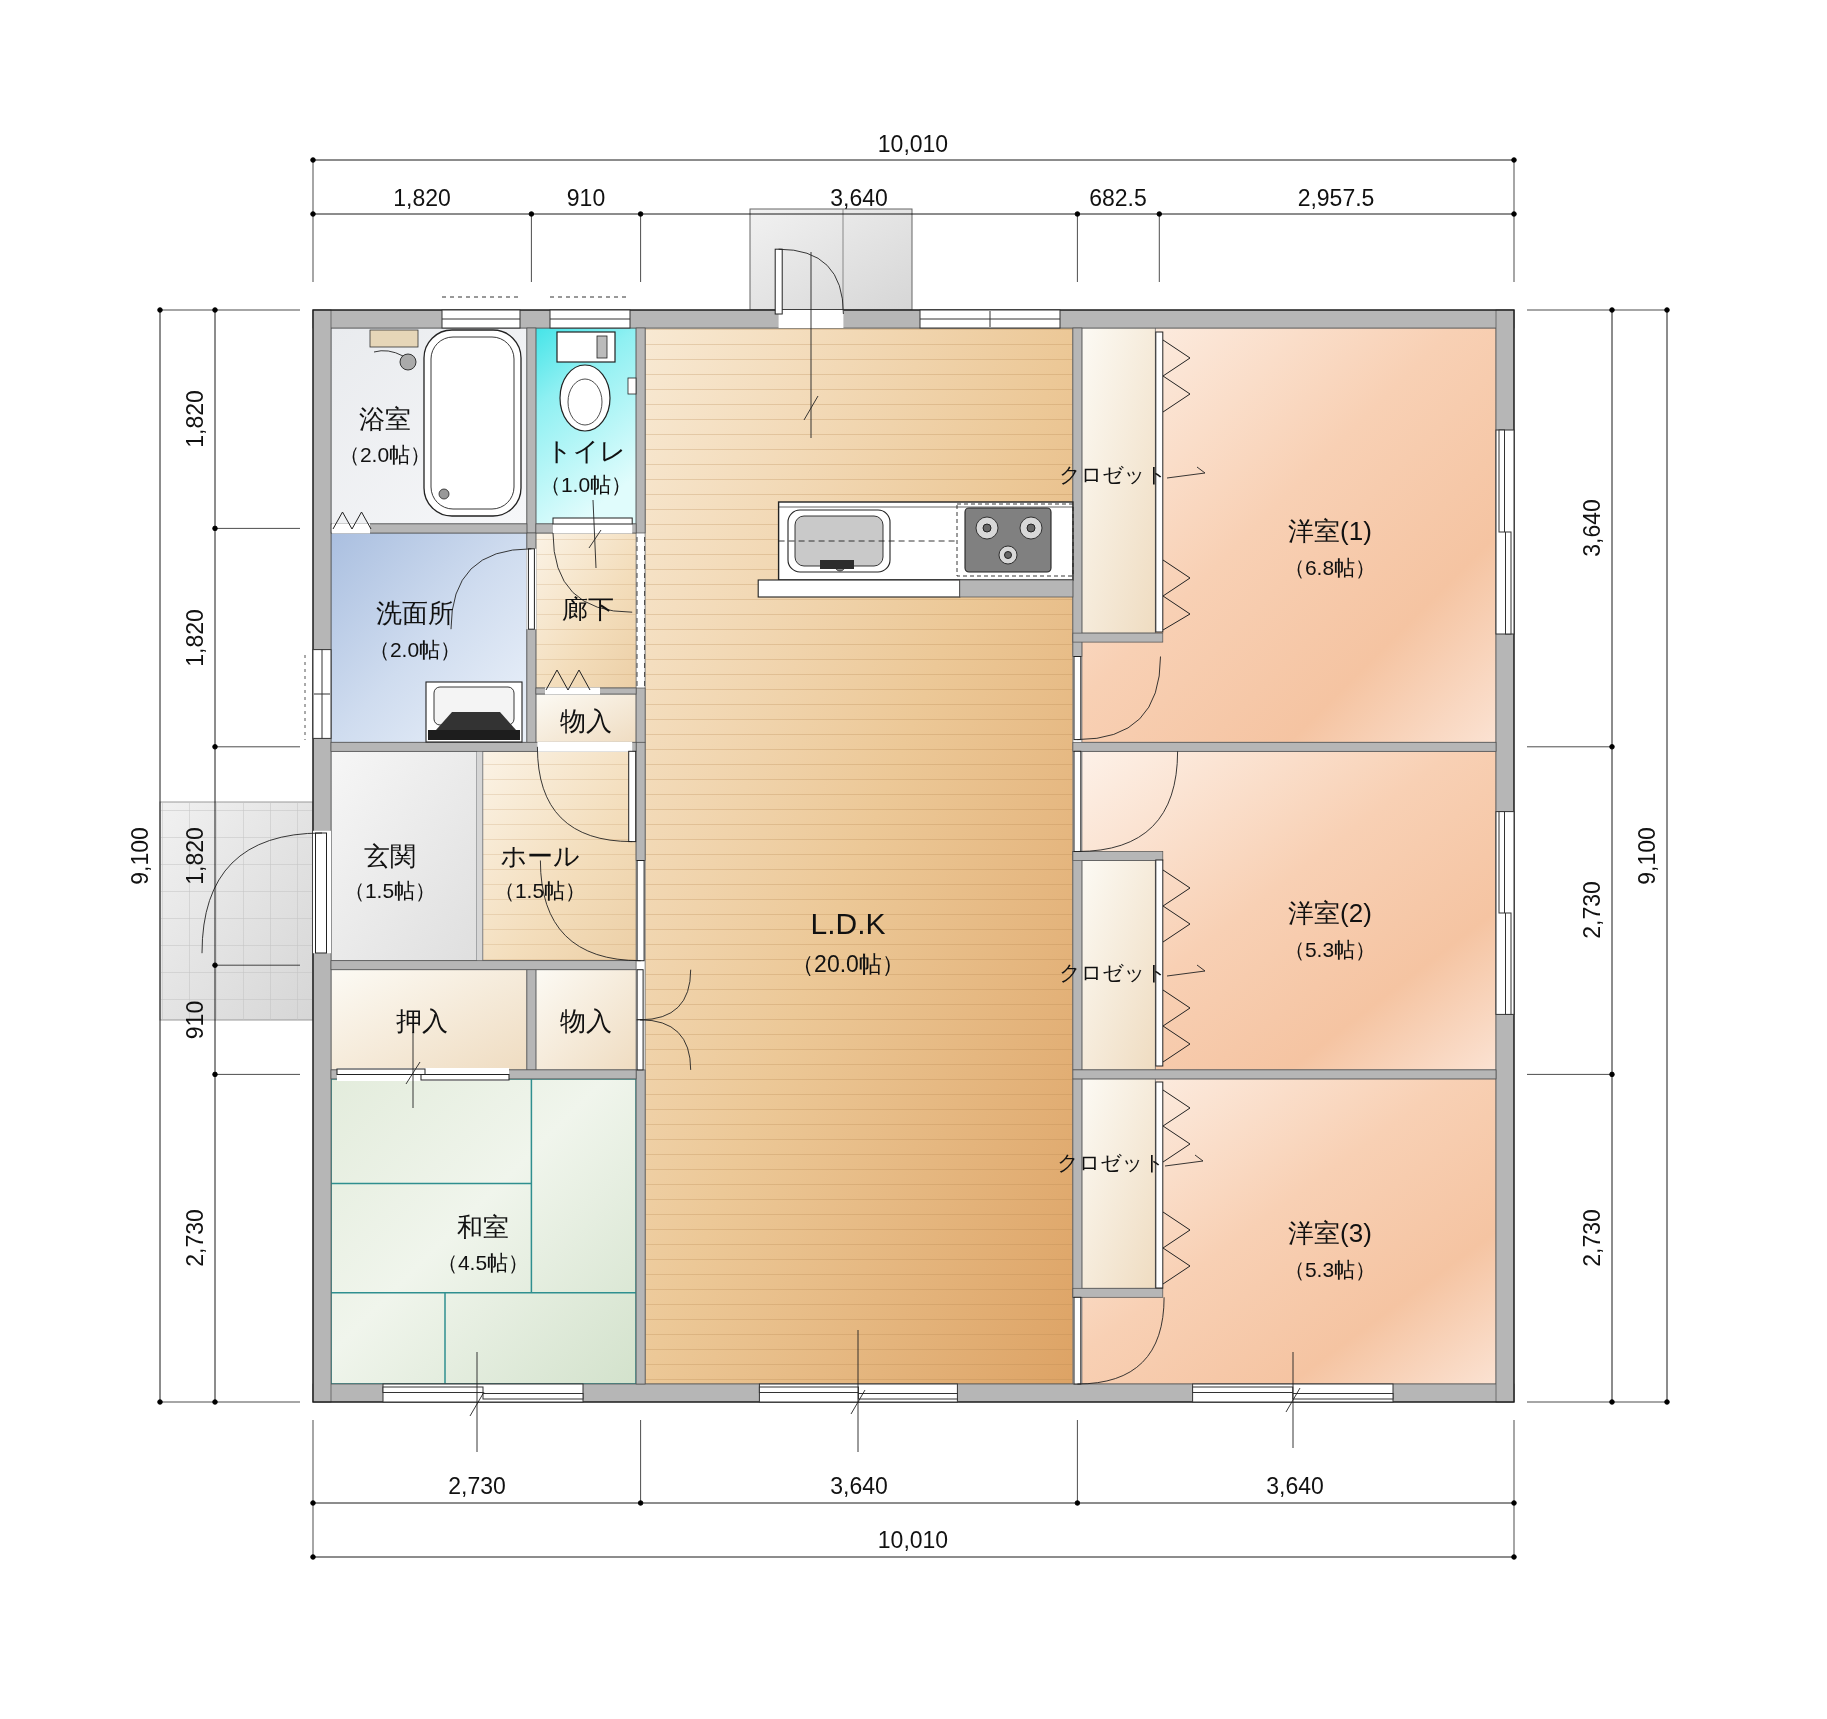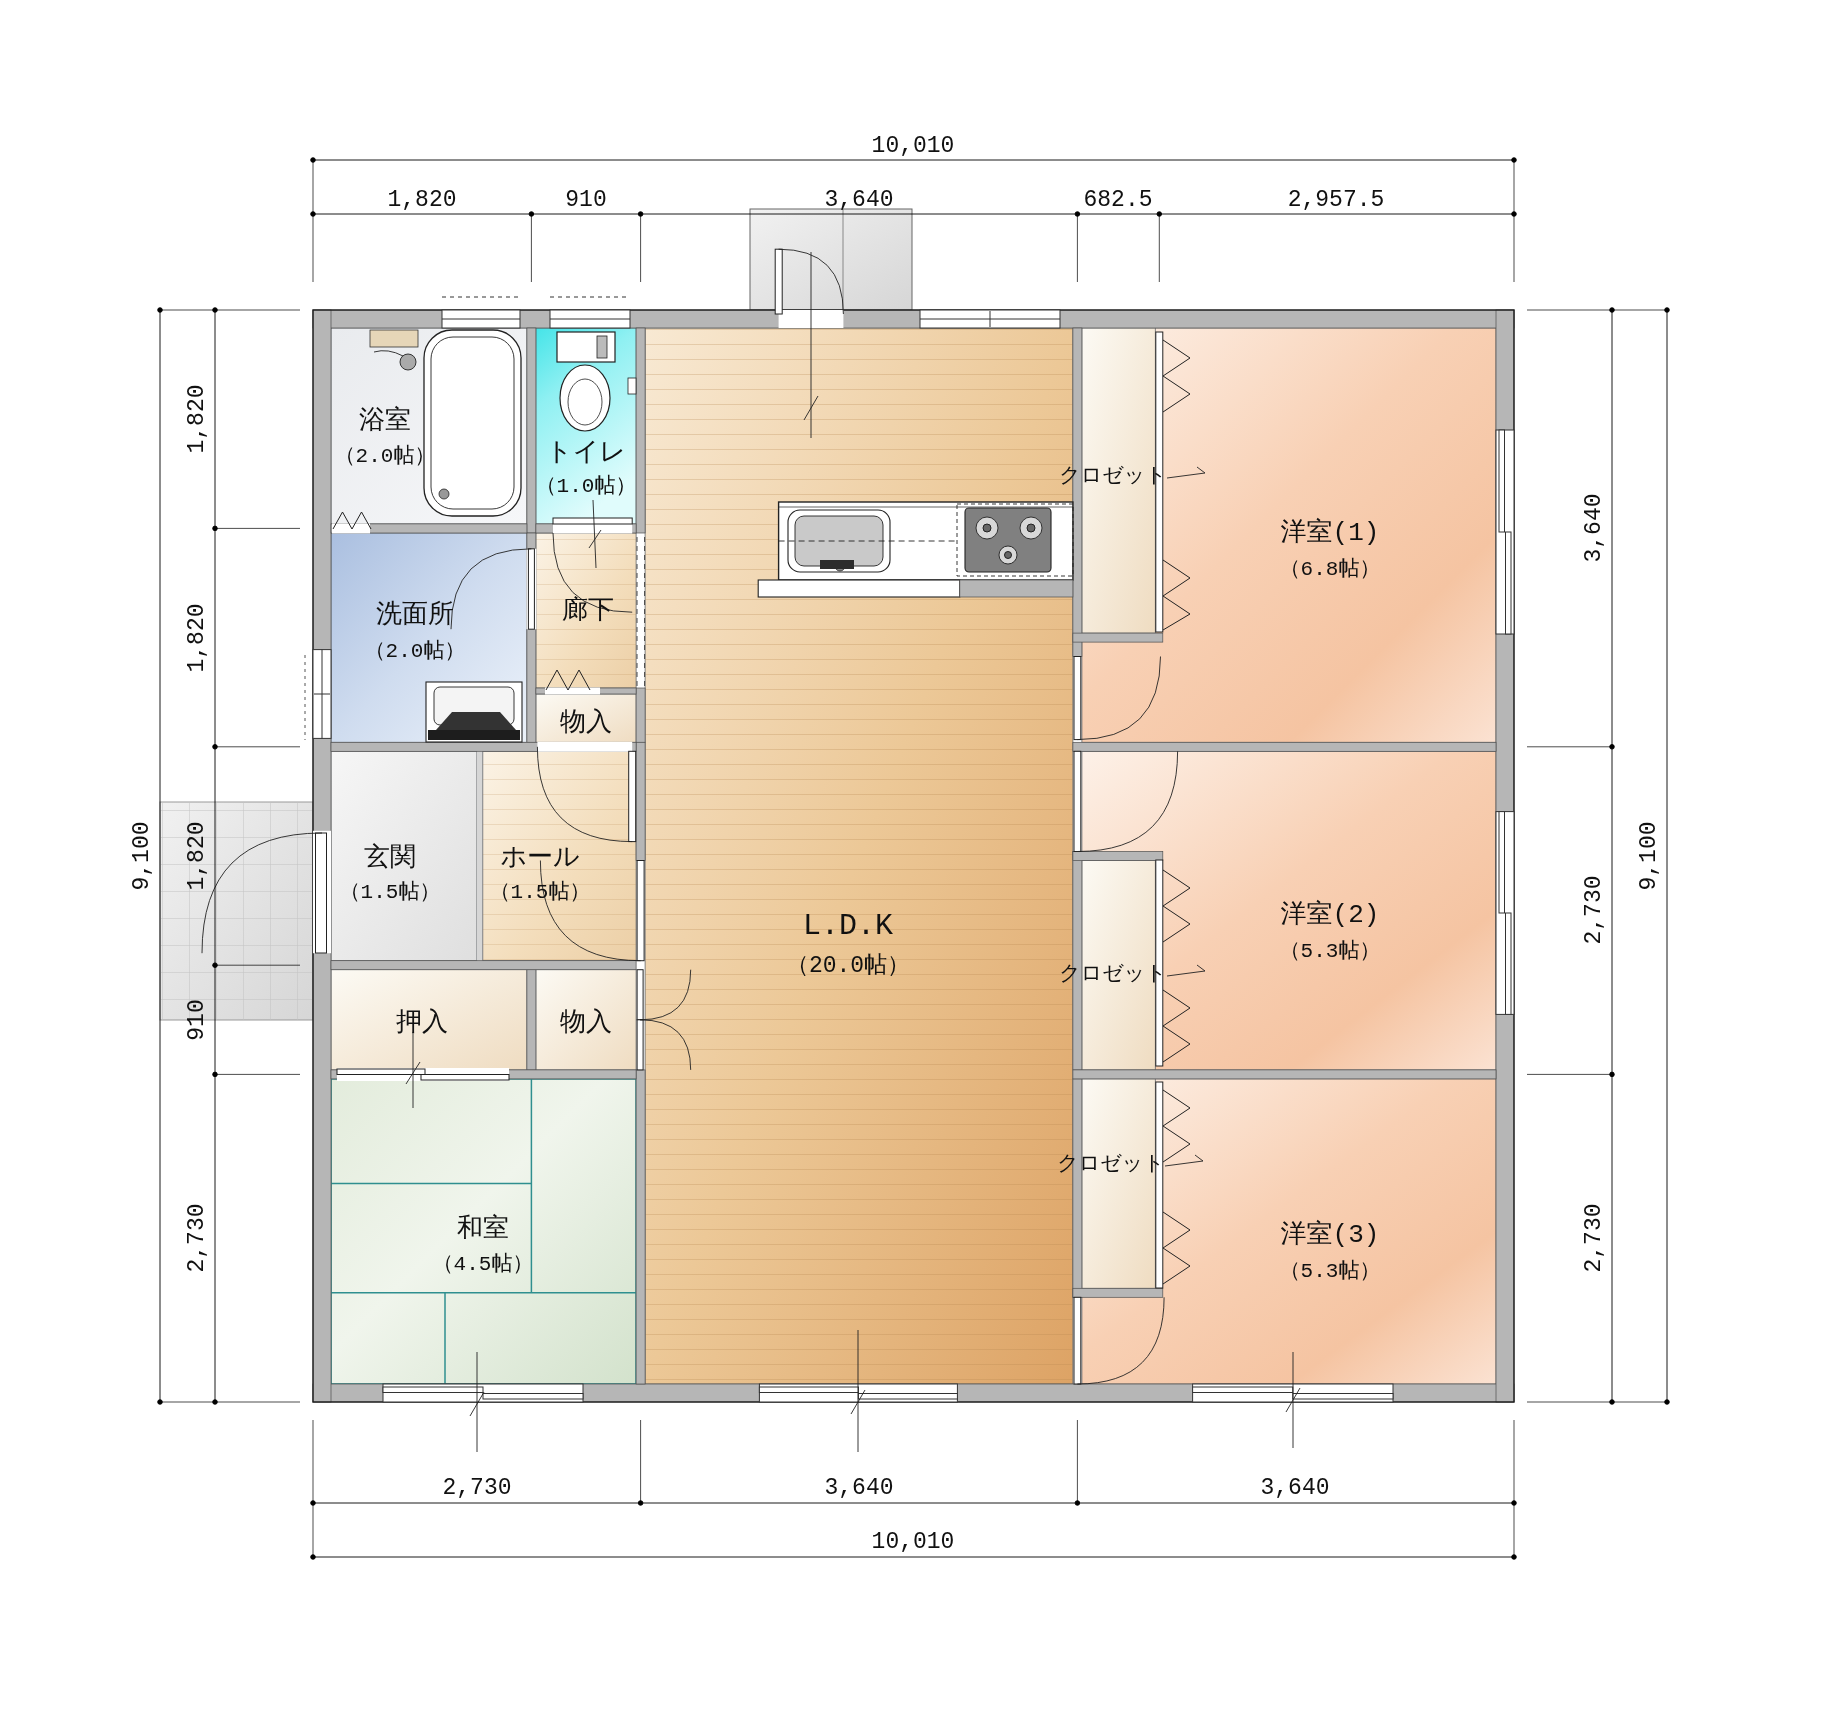--- a/index.html
+++ b/index.html
@@ -1,17 +1,17 @@
 <!DOCTYPE html>
 <html><head>
 <meta charset="utf-8">
 <style>
   html,body{margin:0;padding:0;background:#ffffff;}
   .canvas{position:relative;width:1827px;height:1719px;background:#ffffff;overflow:hidden;
-          font-family:Liberation Mono, monospace;}
+          font-family:Liberation Sans, sans-serif;}
   svg{position:absolute;left:0;top:0;}
   text{fill:#111;}
   .dim{font-size:23px;}
   .room{font-size:26px;}
   .rsize{font-size:21px;}
   .big{font-size:30px;}
   .bsize{font-size:23px;}
   .small{font-size:21px;}
 </style>
 </head>

